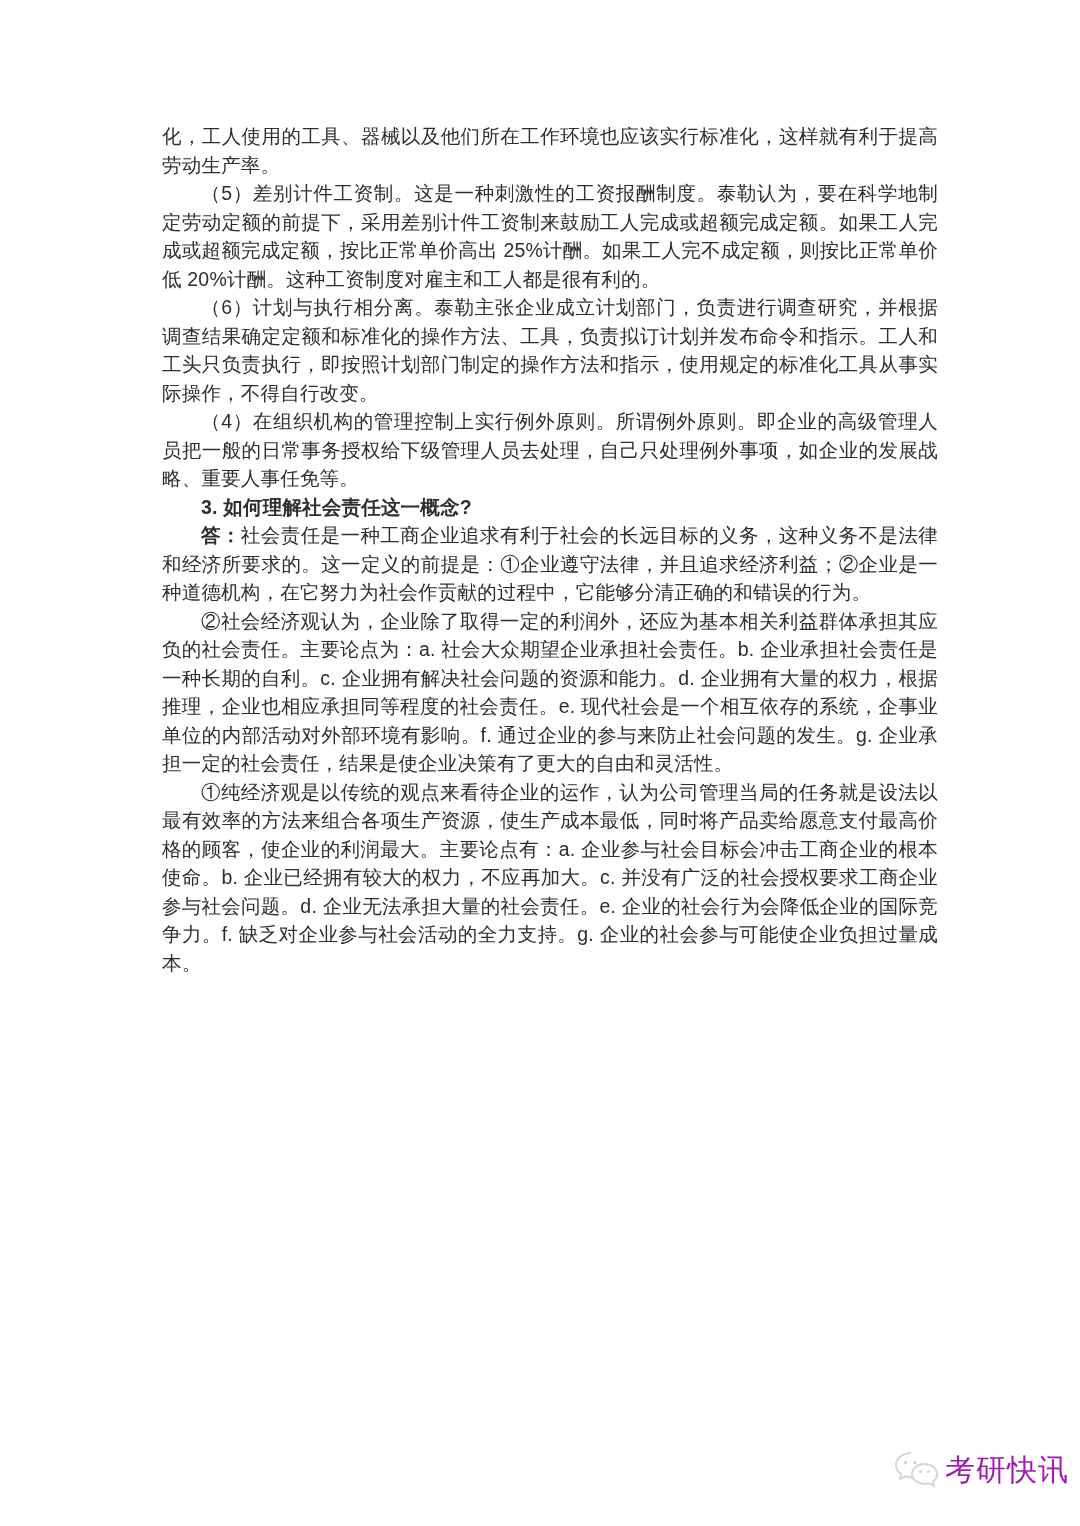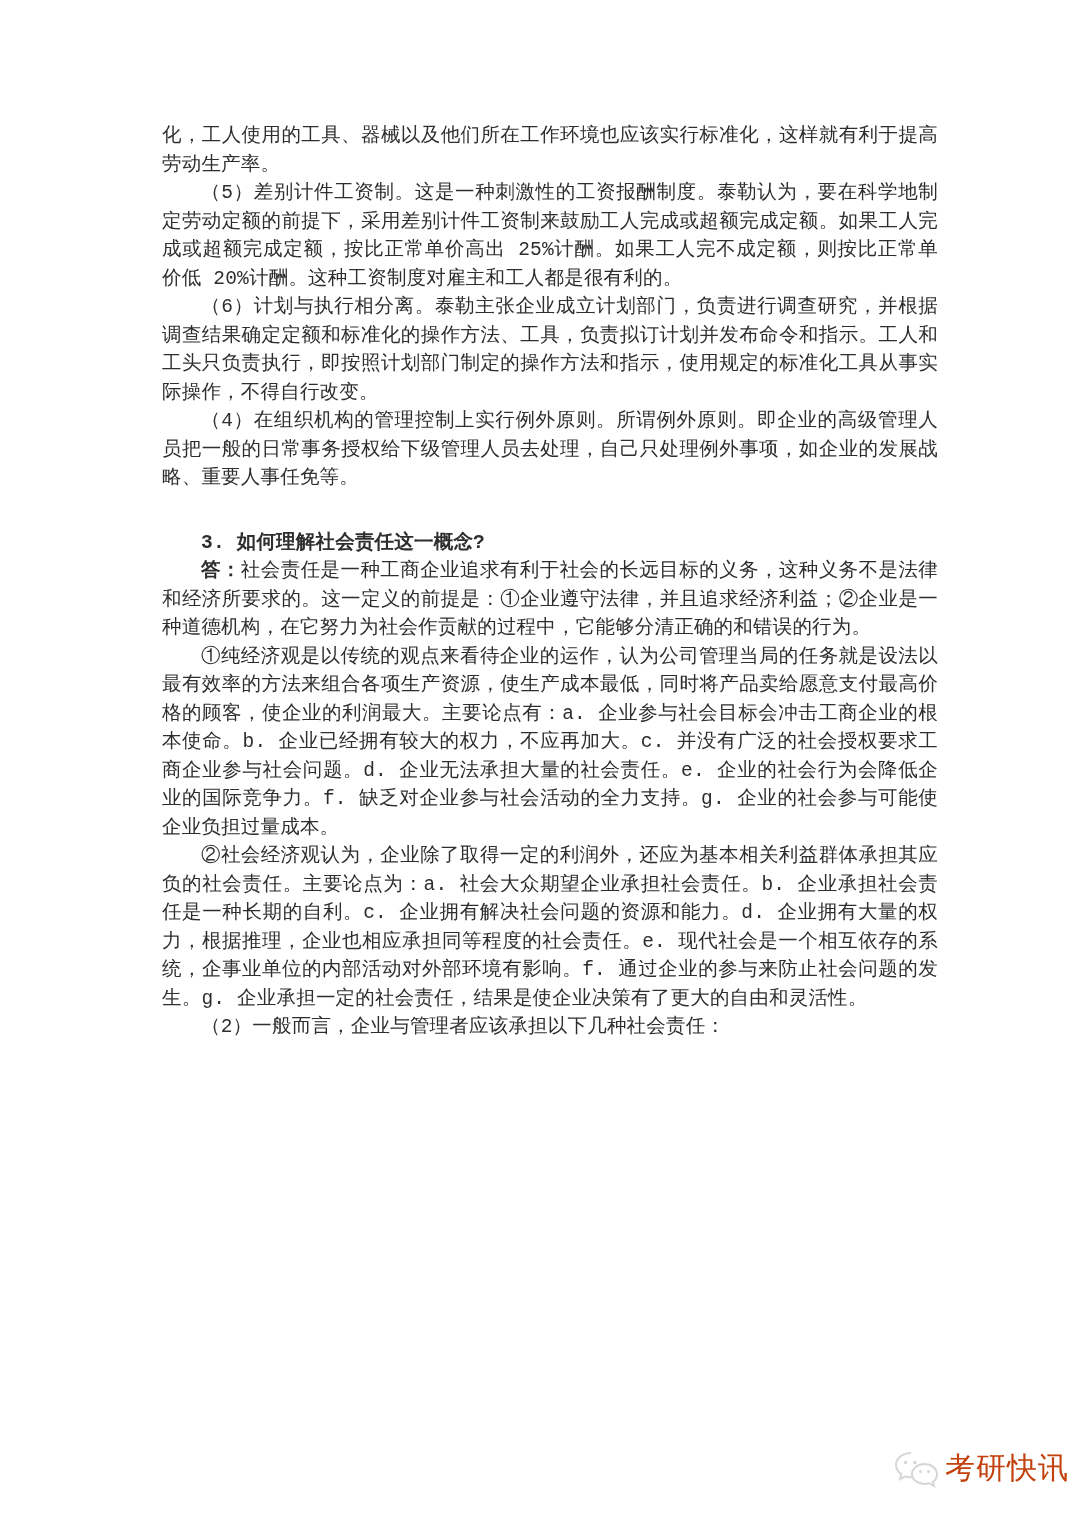--- a/index.html
+++ b/index.html
@@ -2,36 +2,36 @@
 <html><head>
 <meta charset="utf-8">
 <style>
   html, body { margin: 0; padding: 0; background: #ffffff; }
   .page {
     position: relative;
     width: 1080px;
     height: 1526px;
     background: #ffffff;
     overflow: hidden;
-    font-family: Liberation Mono, monospace;
+    font-family: Liberation Sans, sans-serif;
   }
   .content {
     position: absolute;
     left: 162px;
     top: 122px;
     width: 776px;
     color: #2e2e2e;
     font-size: 19.5px;
     line-height: 28.5px;
     text-align: justify;
     letter-spacing: 0.2px;
   }
   .para { margin: 0; }
   .para.indent { text-indent: 2em; }
-  .para.bold { font-weight: bold; margin-top: 36px; }
+  .para.bold { font-weight: bold; }
   .answer-prefix { font-weight: bold; }
   .watermark {
     position: absolute;
     left: 893px;
     top: 1450px;
     display: flex;
     align-items: center;
     gap: 6px;
     font-size: 30px;
     letter-spacing: 1px;
@@ -44,26 +44,25 @@
 <body>
 
 <div class="page">
   <div class="content" id="content" style="color: rgb(46, 46, 46);">
       <p class="para">化，工人使用的工具、器械以及他们所在工作环境也应该实行标准化，这样就有利于提高劳动生产率。</p>
       <p class="para indent">（5）差别计件工资制。这是一种刺激性的工资报酬制度。泰勒认为，要在科学地制定劳动定额的前提下，采用差别计件工资制来鼓励工人完成或超额完成定额。如果工人完成或超额完成定额，按比正常单价高出 25%计酬。如果工人完不成定额，则按比正常单价低 20%计酬。这种工资制度对雇主和工人都是很有利的。</p>
       <p class="para indent">（6）计划与执行相分离。泰勒主张企业成立计划部门，负责进行调查研究，并根据调查结果确定定额和标准化的操作方法、工具，负责拟订计划并发布命令和指示。工人和工头只负责执行，即按照计划部门制定的操作方法和指示，使用规定的标准化工具从事实际操作，不得自行改变。</p>
       <p class="para indent">（4）在组织机构的管理控制上实行例外原则。所谓例外原则。即企业的高级管理人员把一般的日常事务授权给下级管理人员去处理，自己只处理例外事项，如企业的发展战略、重要人事任免等。</p>
       <p class="para indent bold">3. 如何理解社会责任这一概念?</p>
       <p class="para indent"><span class="answer-prefix">答：</span>社会责任是一种工商企业追求有利于社会的长远目标的义务，这种义务不是法律和经济所要求的。这一定义的前提是：①企业遵守法律，并且追求经济利益；②企业是一种道德机构，在它努力为社会作贡献的过程中，它能够分清正确的和错误的行为。</p>
+      <p class="para indent">②社会经济观认为，企业除了取得一定的利润外，还应为基本相关利益群体承担其应负的社会责任。主要论点为：a. 社会大众期望企业承担社会责任。b. 企业承担社会责任是一种长期的自利。c. 企业拥有解决社会问题的资源和能力。d. 企业拥有大量的权力，根据推理，企业也相应承担同等程度的社会责任。e. 现代社会是一个相互依存的系统，企事业单位的内部活动对外部环境有影响。f. 通过企业的参与来防止社会问题的发生。g. 企业承担一定的社会责任，结果是使企业决策有了更大的自由和灵活性。</p>
       <p class="para indent">①纯经济观是以传统的观点来看待企业的运作，认为公司管理当局的任务就是设法以最有效率的方法来组合各项生产资源，使生产成本最低，同时将产品卖给愿意支付最高价格的顾客，使企业的利润最大。主要论点有：a. 企业参与社会目标会冲击工商企业的根本使命。b. 企业已经拥有较大的权力，不应再加大。c. 并没有广泛的社会授权要求工商企业参与社会问题。d. 企业无法承担大量的社会责任。e. 企业的社会行为会降低企业的国际竞争力。f. 缺乏对企业参与社会活动的全力支持。g. 企业的社会参与可能使企业负担过量成本。</p>
-      <p class="para indent">②社会经济观认为，企业除了取得一定的利润外，还应为基本相关利益群体承担其应负的社会责任。主要论点为：a. 社会大众期望企业承担社会责任。b. 企业承担社会责任是一种长期的自利。c. 企业拥有解决社会问题的资源和能力。d. 企业拥有大量的权力，根据推理，企业也相应承担同等程度的社会责任。e. 现代社会是一个相互依存的系统，企事业单位的内部活动对外部环境有影响。f. 通过企业的参与来防止社会问题的发生。g. 企业承担一定的社会责任，结果是使企业决策有了更大的自由和灵活性。</p>
-      <p class="para indent">（2）一般而言，企业与管理者应该承担以下几种社会责任：</p>
     </div>
 
-  <div class="watermark" style="color: #c2410c;">
+  <div class="watermark" style="color: #a21caf;">
     <svg class="wm-icon" width="46" height="40" viewBox="0 0 46 40" aria-hidden="true">
       <g fill="none" stroke="#d6d6d6" stroke-width="2">
         <path d="M18 3 C9.7 3 3 8.4 3 15 c0 3.7 2.1 7 5.4 9.2 L7 29 l5.2 -2.6 c1.8 0.5 3.8 0.8 5.8 0.8 0.6 0 1.2 0 1.8 -0.1"></path>
         <path d="M31.5 14 c-6.9 0 -12.5 4.5 -12.5 10 0 5.5 5.6 10 12.5 10 1.6 0 3.2 -0.25 4.6 -0.7 L41 36 l-1.2 -4.1 c2.6 -1.8 4.2 -4.6 4.2 -7.9 0 -5.5 -5.6 -10 -12.5 -10 z"></path>
       </g>
       <g fill="#d6d6d6">
         <circle cx="12.5" cy="12.5" r="1.7"></circle>
         <circle cx="22" cy="12.5" r="1.7"></circle>
         <circle cx="27.5" cy="21.5" r="1.5"></circle>
         <circle cx="35.5" cy="21.5" r="1.5"></circle>

